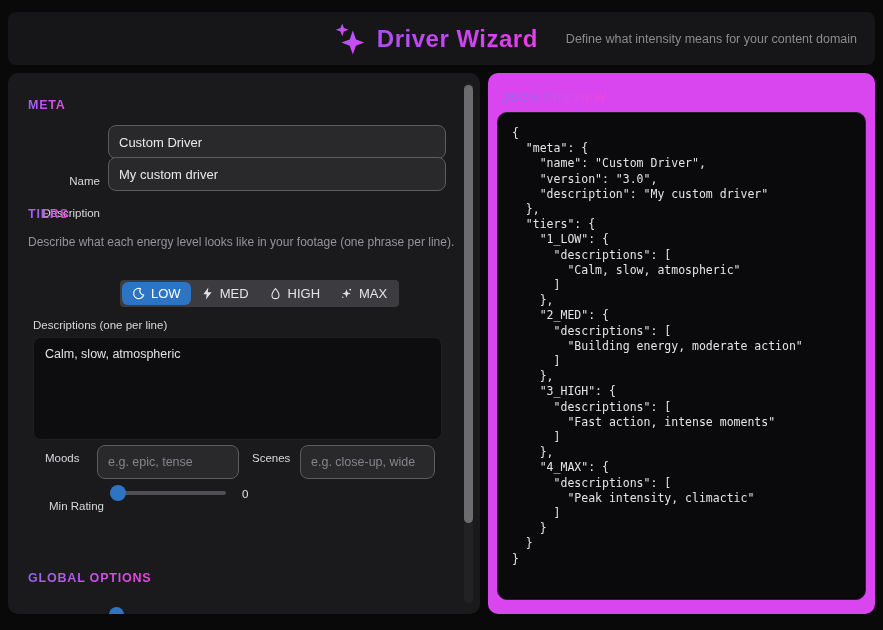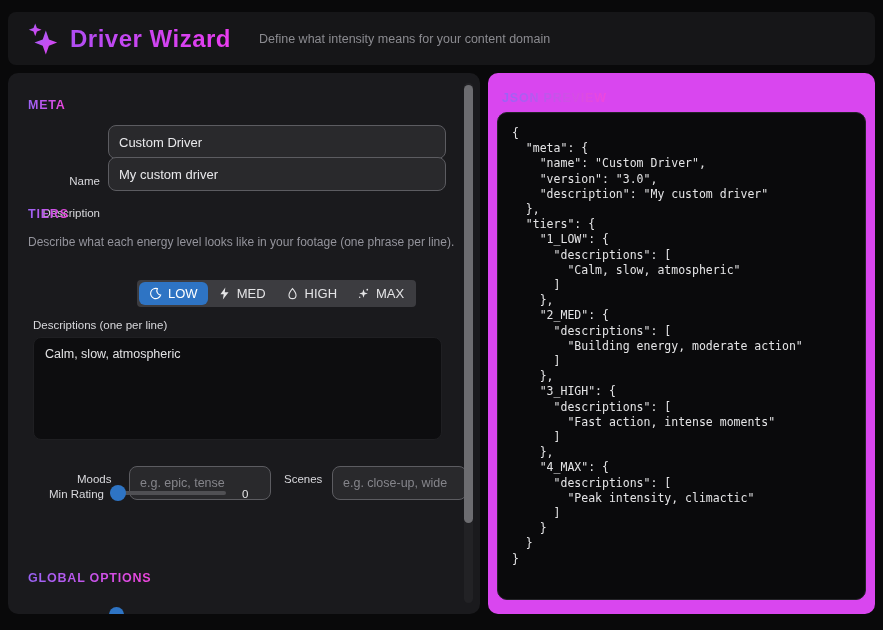--- a/index.html
+++ b/index.html
@@ -3,21 +3,21 @@
 <meta charset="utf-8">
 <style>
   * { margin: 0; padding: 0; box-sizing: border-box; }
   html, body { width: 883px; height: 630px; background: #09090a; overflow: hidden; }
   body { font-family: "Liberation Sans", "DejaVu Sans", sans-serif; position: relative; }
 
   
   .header {
     position: absolute; left: 8px; top: 12px; width: 867px; height: 53px;
     background: #161618; border-radius: 8px;
-    display: flex; align-items: center; padding: 0 18px;
+    display: flex; align-items: center; padding: 0 18px; justify-content: flex-end;
   }
   .header .logo { width: 34px; height: 34px; margin-right: 10px; flex: 0 0 auto; }
   .header .title {
     font-size: 24px; font-weight: bold; letter-spacing: 0.5px;
     background: linear-gradient(90deg, #b04df2, #ea3cf0);
     -webkit-background-clip: text; background-clip: text; color: transparent;
     margin-right: 28px;
   }
   .header .subtitle { font-size: 12.5px; color: #8b8b90; }
 
@@ -58,48 +58,48 @@
   .row-name .text-input, .row-desc .text-input {
     position: absolute; left: 100px; top: 0; width: 338px; height: 26px;
   }
 
   .tiers-helper {
     position: absolute; left: 20px; top: 162px; width: 430px;
     font-size: 12px; color: #94949c;
   }
 
   .tab-group {
-    position: absolute; left: 129px; top: 207px; height: 27px;
+    position: absolute; left: 112px; top: 207px; height: 27px;
     background: #3c3c40; border-radius: 4px;
     display: flex; align-items: flex-start; padding: 2px;
   }
   .tab {
     display: flex; align-items: center; gap: 6px;
     height: 23px; padding: 0 10px; border-radius: 6px;
     font-size: 13px; color: #e4e4e6; cursor: default;
   }
   .tab.active { background: #2e74c4; color: #ffffff; }
   .tab svg { width: 13px; height: 13px; }
 
   .desc-label { position: absolute; left: 25px; top: 246px; font-size: 11.5px; color: #d8d8dc; }
   .desc-textarea {
     position: absolute; left: 25px; top: 264px; width: 409px; height: 103px;
     background: #0d0d0f; border: 1px solid #1f1f22; border-radius: 8px;
     color: #e2e2e4; font-size: 12.5px; font-family: "Liberation Sans", sans-serif;
     padding: 9px 11px; resize: none; outline: none;
   }
 
-  .row-moods { position: absolute; left: 0; top: 393px; width: 100%; height: 26px; margin-left: 32px; }
+  .row-moods { position: absolute; left: 0; top: 372px; width: 100%; height: 26px; }
   .label-moods  { position: absolute; left: 37px;  top: 7px; }
   .input-moods  { position: absolute; left: 89px;  top: 0; width: 142px; height: 25px; font-size: 12.5px; }
   .label-scenes { position: absolute; left: 244px; top: 7px; }
   .input-scenes { position: absolute; left: 292px; top: 0; width: 135px; height: 25px; font-size: 12.5px; }
 
   .row-rating { position: absolute; left: 0; top: 412px; width: 100%; height: 18px; }
-  .label-rating { position: absolute; left: 25px; top: 3px; padding-left: 16px; }
+  .label-rating { position: absolute; left: 25px; top: 15px; padding-left: 16px; }
   .slider { position: absolute; left: 102px; top: 0; width: 116px; height: 16px; }
   .slider-track {
     position: absolute; left: 0; top: 6px; width: 100%; height: 4px;
     background: #505054; border-radius: 2px;
   }
   .slider-thumb {
     position: absolute; left: 0; top: 0; width: 16px; height: 16px;
     background: #2e74c4; border-radius: 50%;
   }
   .rating-value { position: absolute; left: 234px; top: 3px; font-size: 11.5px; color: #e6e6e8; }

